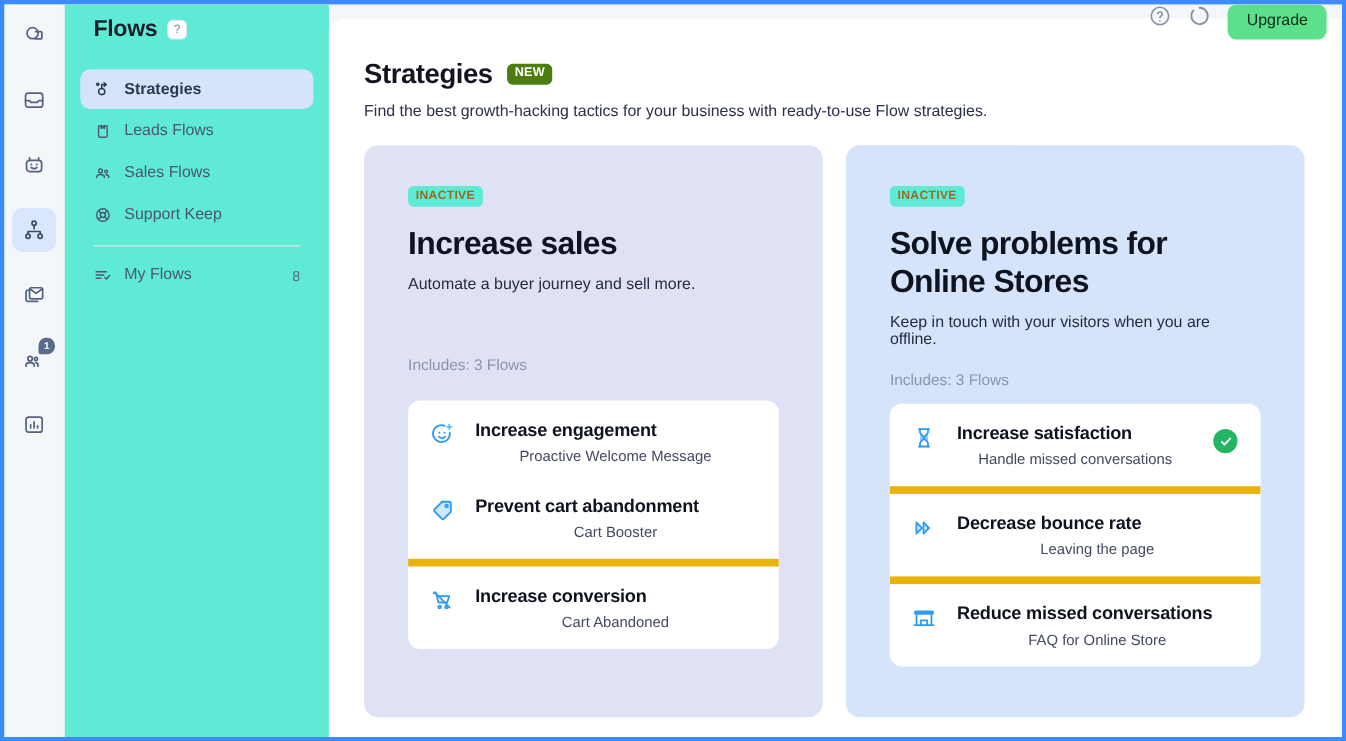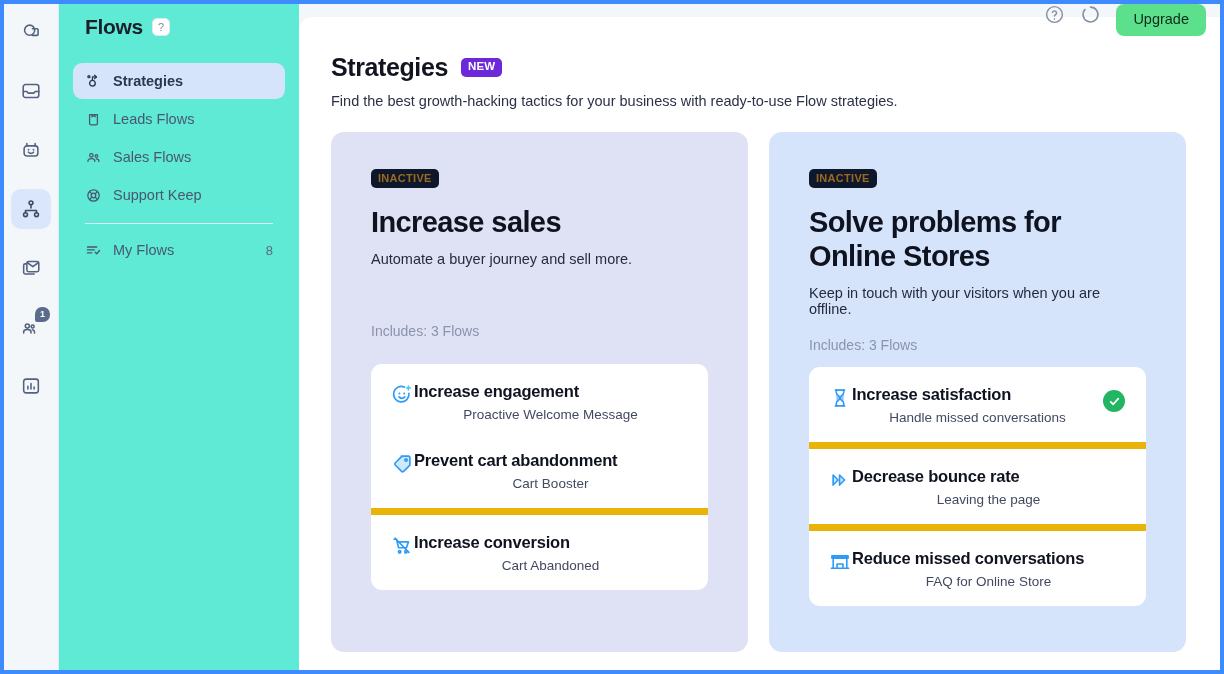--- a/index.html
+++ b/index.html
@@ -119,21 +119,21 @@
     overflow: hidden;
   }
   .page-title-row {
     display: flex; align-items: center; gap: 13px;
   }
   .page-title {
     font-size: 25px; font-weight: bold; color: #121521;
     letter-spacing: -0.4px;
   }
   .new-badge {
-    background: #6d28d9;
+    background: #4d7c0f;
     color: #fff;
     font-size: 11.5px;
     font-weight: bold;
     border-radius: 5px;
     padding: 3px 7px 4px 7px;
     line-height: 1;
     letter-spacing: 0.2px;
   }
   .page-sub {
     margin-top: 11px;
@@ -150,21 +150,21 @@
     flex: 1;
     border-radius: 13px;
     padding: 36px 40px 0 40px;
     min-height: 520px;
     position: relative;
   }
   .card.c1 { background: #dfe2f4; }
   .card.c2 { background: #d6e4fb; }
   .chip-inactive {
     display: inline-block;
-    background: #0f172a;
+    background: #5eead4;
     color: #9a6a22;
     font-size: 11px;
     font-weight: bold;
     letter-spacing: 0.3px;
     border-radius: 5px;
     padding: 4px 7px 4px 7px;
     line-height: 1;
   }
   .card-title {
     margin-top: 17px;
@@ -188,20 +188,21 @@
   .flow-list {
     background: #ffffff;
     border-radius: 11px;
     margin-top: 25px;
     overflow: hidden;
   }
   .card.c2 .flow-list { margin-top: 14px; }
   .flow-row {
     display: flex;
     align-items: flex-start;
+    gap: 18px;
     padding: 18px 21px 17px 19px;
     position: relative;
   }
   .flow-row + .flow-row { border-top: 7px solid #eab308; }
   .card.c1 .flow-row:nth-child(2) { border-top: none; padding-top: 12px; }
   .flow-ic {
     width: 24px; height: 24px;
     flex: 0 0 24px;
     display: flex; align-items: center; justify-content: center;
     margin-top: 1px;

